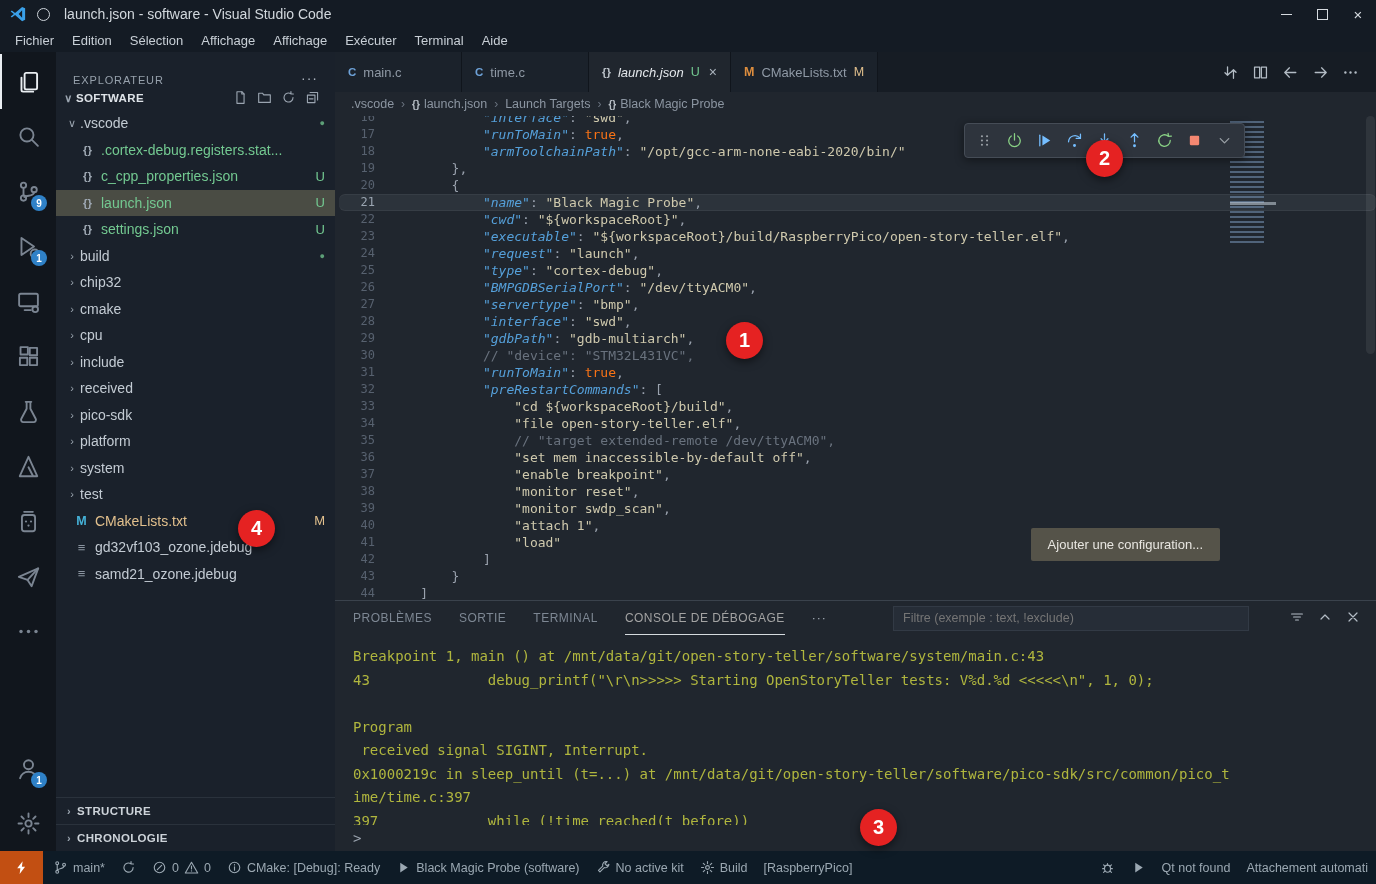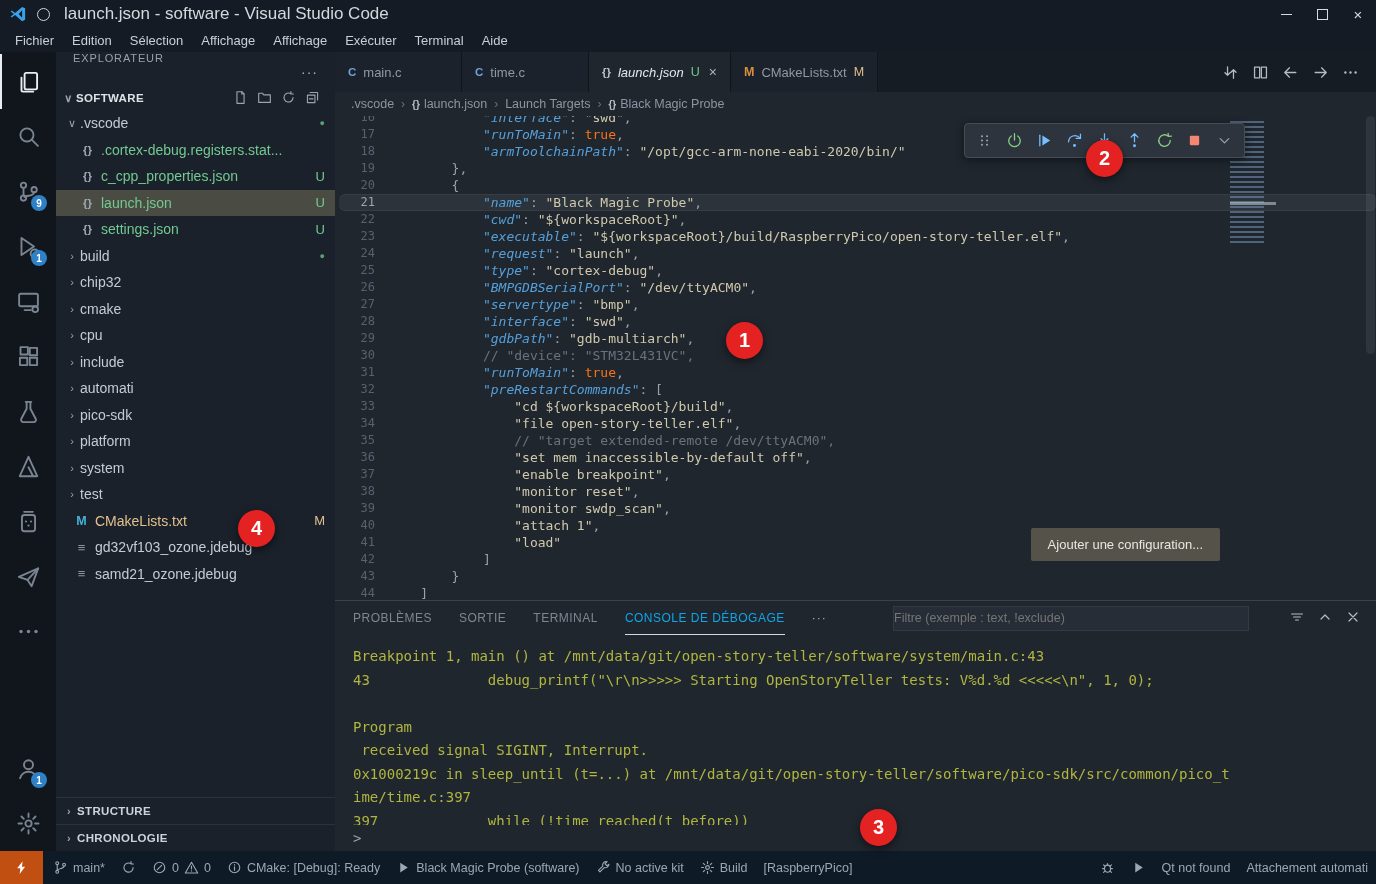--- a/index.html
+++ b/index.html
@@ -3,21 +3,21 @@
 <meta charset="utf-8">
 <style>
   html,body{margin:0;padding:0;background:#000;}
   .stage{position:relative;width:1376px;height:884px;background:#20262e;overflow:hidden;
          font-family:"Liberation Sans",sans-serif;color:#c6ccd2;font-size:13px;}
 
   
   .titlebar{position:absolute;left:0;top:0;right:0;height:28px;background:#141b24;display:flex;align-items:center;}
   .vs-logo{width:18px;height:18px;margin-left:9px;}
   .ring-icon{width:11px;height:11px;border:1.6px solid #cdd3d9;border-radius:50%;margin-left:10px;}
-  .title-text{margin-left:14px;font-size:17px;color:#d2d8dd;}
+  .title-text{margin-left:14px;font-size:14px;color:#d2d8dd;}
   .win-controls{margin-left:auto;display:flex;height:100%;}
   .win-btn{width:36px;height:100%;display:flex;align-items:center;justify-content:center;color:#d6dbe0;}
   .glyph-min{display:block;width:11px;border-top:1.4px solid #d6dbe0;}
   .glyph-max{display:block;width:9px;height:9px;border:1.4px solid #d6dbe0;}
   .glyph-close{font-size:15px;line-height:1;}
 
   
   .menubar{position:absolute;left:0;top:28px;right:0;height:24px;background:#141b24;display:flex;align-items:center;
            padding-left:6px;border-bottom:1px solid #0b1016;}
   .menu-item{padding:0 9px;height:100%;display:flex;align-items:center;color:#c8cfd6;font-size:13px;}
@@ -27,21 +27,21 @@
                flex-direction:column;align-items:center;padding-top:2px;}
   .ab-item{position:relative;width:56px;height:55px;display:flex;align-items:center;justify-content:center;color:#7b8592;}
   .ab-item.active{color:#eaeef2;box-shadow:inset 2px 0 0 #eaeef2;}
   .ab-item svg{width:25px;height:25px;}
   .ab-badge{position:absolute;right:9px;bottom:8px;min-width:16px;height:16px;border-radius:9px;background:#2f81c7;
             color:#fff;font-size:10px;font-weight:bold;display:flex;align-items:center;justify-content:center;padding:0 4px;box-sizing:border-box;}
   .ab-bottom{margin-top:auto;}
 
   
   .sidebar{position:absolute;left:56px;top:52px;width:279px;bottom:33px;background:#1a212b;border-right:1px solid #0d131b;}
-  .sb-header{height:34px;display:flex;align-items:flex-start;padding:0 17px;font-size:11px;letter-spacing:.08em;color:#97a1ac;flex-direction:column;}
+  .sb-header{height:34px;display:flex;align-items:flex-end;padding:0 17px;font-size:11px;letter-spacing:.08em;color:#97a1ac;}
   .sb-more{margin-left:auto;color:#aab3bd;font-size:14px;letter-spacing:1px;}
   .sb-section{height:24px;display:flex;align-items:center;padding:0 5px;font-weight:bold;font-size:11.5px;color:#dee3e8;letter-spacing:.03em;}
   .sb-section .twisty{width:15px;}
   .sec-actions{margin-left:auto;display:flex;gap:9px;padding-right:10px;color:#9aa4b0;}
   .sec-actions svg{width:15px;height:15px;}
   .tree{overflow:hidden;}
   .tree-row{height:26.5px;display:flex;align-items:center;padding:0 10px 0 8px;font-size:14px;color:#c3cbd3;cursor:default;}
   .tree-row.selected{background:#4a4c44;}
   .twisty{width:16px;flex:none;text-align:center;color:#9aa4af;font-size:11px;}
   .tree-spacer{width:8px;flex:none;}
@@ -113,24 +113,24 @@
   .minimap{position:absolute;top:0;right:10px;width:138px;height:100%;pointer-events:none;}
   .mm-lines{margin:5px 0 0 2px;width:34px;height:122px;
             background:repeating-linear-gradient(to bottom, rgba(120,150,185,.55) 0 2px, transparent 2px 5px);}
   .mm-accent{position:absolute;left:2px;top:86px;width:46px;height:3px;background:rgba(200,210,220,.55);}
   .scroll-thumb{position:absolute;top:0;right:1px;width:9px;height:238px;background:rgba(255,255,255,.07);border-radius:5px;}
 
   
   .panel{height:250px;flex:none;border-top:1px solid #3a424c;background:#20262e;display:flex;flex-direction:column;position:relative;}
   .panel-tabs{height:34px;flex:none;display:flex;align-items:center;padding-left:18px;gap:27px;font-size:12px;letter-spacing:.04em;color:#7d8793;}
   .p-tab{height:100%;display:flex;align-items:center;border-bottom:1.5px solid transparent;box-sizing:border-box;}
-  .p-tab.active{color:#0ea5e9;border-bottom-color:#d5dade;}
+  .p-tab.active{color:#a3a3a3;border-bottom-color:#d5dade;}
   .panel-more{color:#aab3bd;letter-spacing:1px;}
   .panel-filter{margin-left:auto;width:356px;height:25px;background:#262d37;border:1px solid #323a45;color:#8b95a1;
-                font-size:12.5px;padding:0 0;box-sizing:border-box;font-family:"Liberation Sans",sans-serif;outline:none;}
+                font-size:12.5px;padding:0 9px;box-sizing:border-box;font-family:"Liberation Sans",sans-serif;outline:none;}
   .panel-icons{display:flex;align-items:center;gap:12px;padding:0 15px 0 13px;color:#b3bcc5;}
   .panel-icons svg{width:16px;height:16px;}
   .console{flex:1;padding:10px 10px 0 18px;font-family:"DejaVu Sans Mono",monospace;font-size:14px;line-height:23.5px;
            color:#b0b63e;white-space:pre-wrap;overflow:hidden;}
   .console-line{min-height:23.5px;}
   .prompt-row{height:26px;flex:none;display:flex;align-items:center;padding-left:18px;
               font-family:"DejaVu Sans Mono",monospace;font-size:14px;color:#9aa3ae;}
 
   
   .statusbar{position:absolute;left:0;right:0;bottom:0;height:33px;background:#0e1b26;display:flex;align-items:center;
@@ -398,21 +398,21 @@
           <span class="tree-label">cpu</span>
           <span class="row-right"></span>
         </div>
         <div class="tree-row">
           <span class="twisty">›</span>
           <span class="tree-label">include</span>
           <span class="row-right"></span>
         </div>
         <div class="tree-row">
           <span class="twisty">›</span>
-          <span class="tree-label">automati</span>
+          <span class="tree-label">received</span>
           <span class="row-right"></span>
         </div>
         <div class="tree-row">
           <span class="twisty">›</span>
           <span class="tree-label">pico-sdk</span>
           <span class="row-right"></span>
         </div>
         <div class="tree-row">
           <span class="twisty">›</span>
           <span class="tree-label">platform</span>

